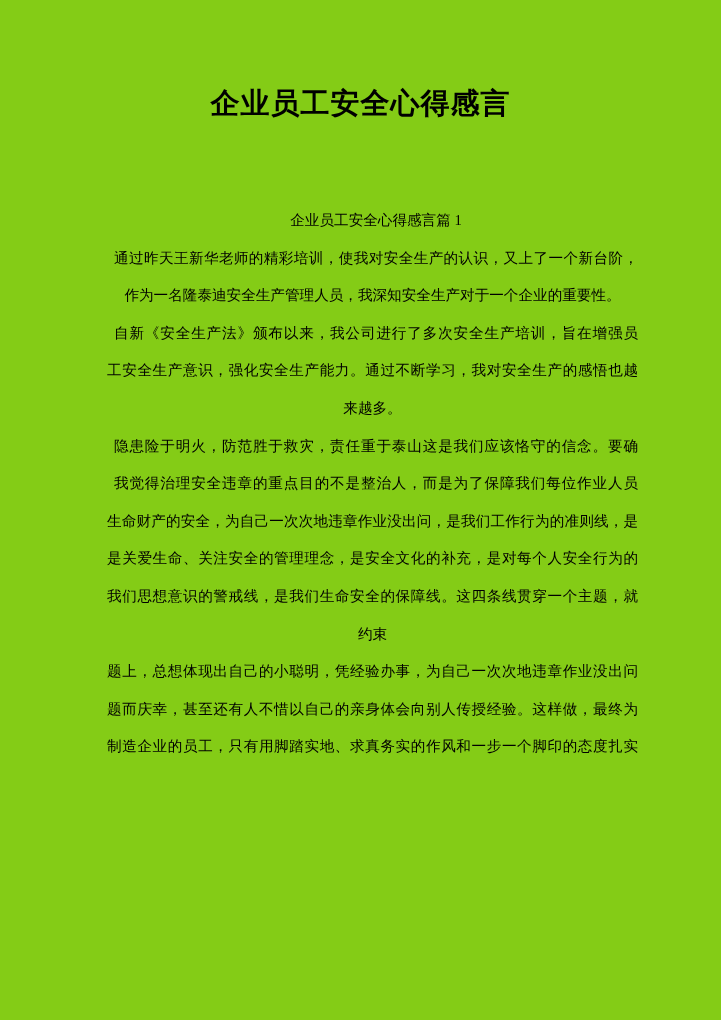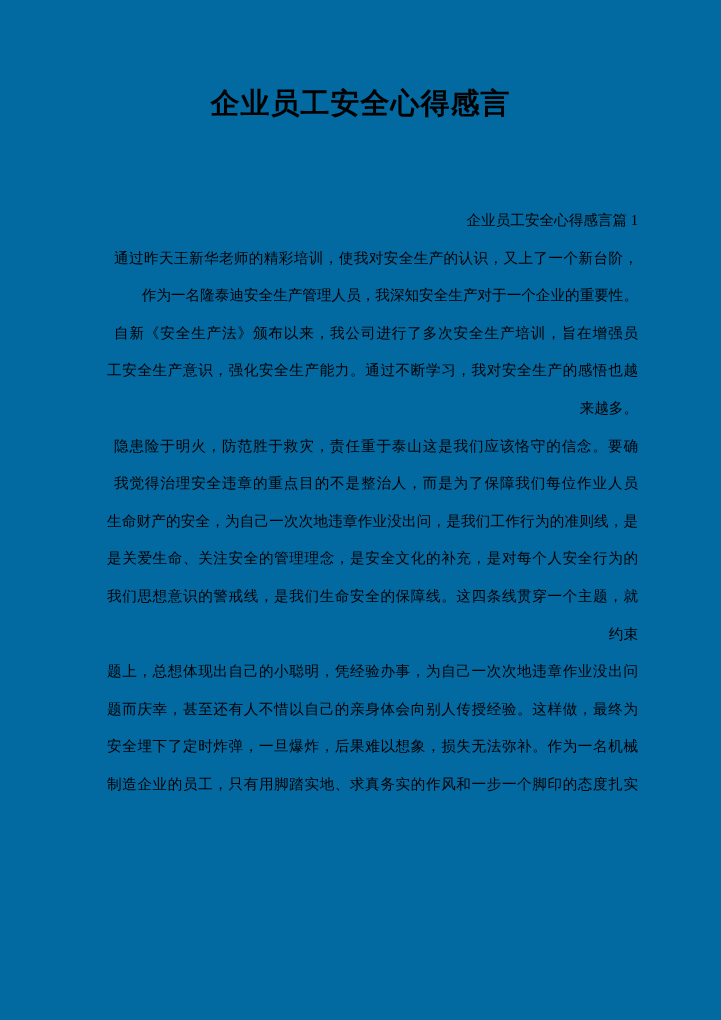--- a/index.html
+++ b/index.html
@@ -4,21 +4,21 @@
 <style>
   html, body {
     margin: 0;
     padding: 0;
     background: #ffffff;
   }
   .page {
     position: relative;
     width: 721px;
     height: 1020px;
-    background: #0369a1;
+    background: #84cc16;
     overflow: hidden;
     font-family: "Liberation Serif", "DejaVu Serif", serif;
     color: #000000;
   }
   .doc-title {
     position: absolute;
     top: 86px;
     left: 0;
     width: 721px;
     text-align: center;
@@ -31,21 +31,21 @@
     position: absolute;
     top: 202px;
     left: 107px;
     width: 531px;
     font-size: 14.6px;
   }
   .line {
     height: 37.6px;
     line-height: 37.6px;
     white-space: nowrap;
-    text-align: right;
+    text-align: center;
   }
   .line.justify {
     white-space: normal;
     text-align: justify;
     text-align-last: justify;
     -moz-text-align-last: justify;
   }
   .line.indent {
     text-indent: 7px;
   }
@@ -67,17 +67,16 @@
     <div class="line justify">工安全生产意识，强化安全生产能力。通过不断学习，我对安全生产的感悟也越</div>
     <div class="line">来越多。</div>
     <div class="line indent justify">隐患险于明火，防范胜于救灾，责任重于泰山这是我们应该恪守的信念。要确</div>
     <div class="line indent justify">我觉得治理安全违章的重点目的不是整治人，而是为了保障我们每位作业人员</div>
     <div class="line justify">生命财产的安全，为自己一次次地违章作业没出问，是我们工作行为的准则线，是</div>
     <div class="line justify">是关爱生命、关注安全的管理理念，是安全文化的补充，是对每个人安全行为的</div>
     <div class="line justify">我们思想意识的警戒线，是我们生命安全的保障线。这四条线贯穿一个主题，就</div>
     <div class="line">约束</div>
     <div class="line justify">题上，总想体现出自己的小聪明，凭经验办事，为自己一次次地违章作业没出问</div>
     <div class="line justify">题而庆幸，甚至还有人不惜以自己的亲身体会向别人传授经验。这样做，最终为</div>
-    <div class="line justify">安全埋下了定时炸弹，一旦爆炸，后果难以想象，损失无法弥补。作为一名机械</div>
     <div class="line justify">制造企业的员工，只有用脚踏实地、求真务实的作风和一步一个脚印的态度扎实</div>
 
   </div>
 </div>
 
 </body></html>

